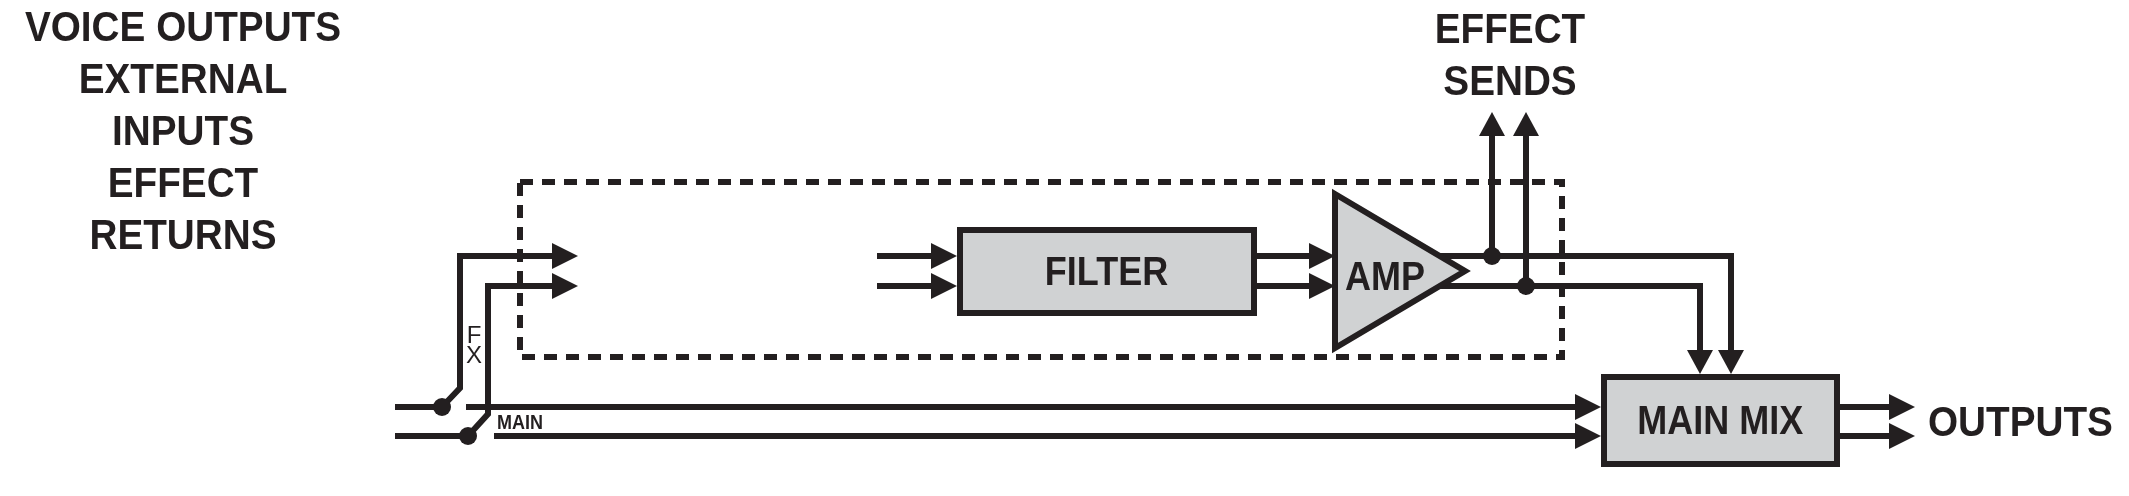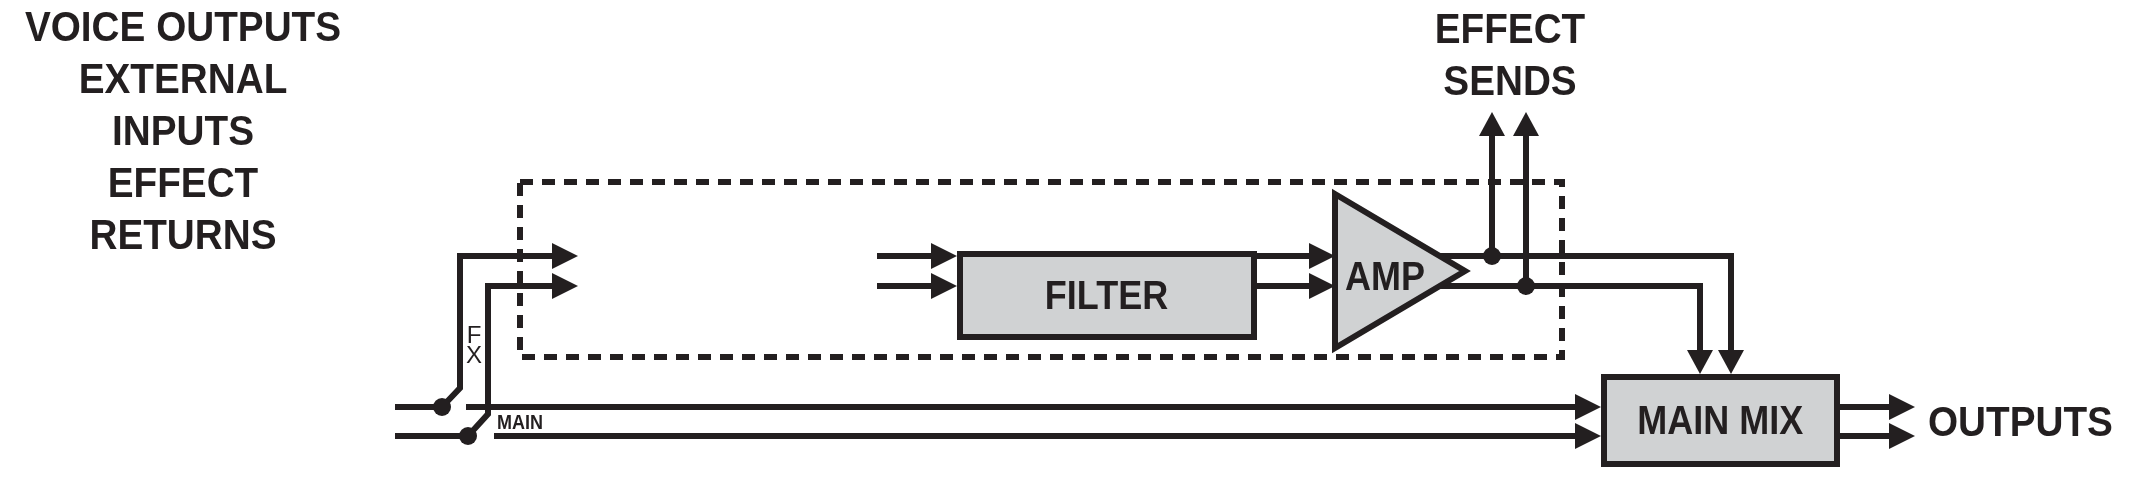--- a/index.html
+++ b/index.html
@@ -114,21 +114,21 @@
     <polygon class="arrow" points="1915,436 1889,423 1889,449"></polygon>
 
     <circle class="dot" cx="442" cy="407" r="9"></circle>
     <circle class="dot" cx="468" cy="436" r="9"></circle>
     <circle class="dot" cx="1492" cy="256" r="9"></circle>
     <circle class="dot" cx="1526" cy="286" r="9"></circle>
 
     <polygon class="tri" points="1335,194 1465,271 1335,348"></polygon>
   </svg>
 
-  <div class="block" style="left:957px;top:227px;width:300px;height:89px;margin-top:24px;">
+  <div class="block" style="left:957px;top:227px;width:300px;height:89px;">
     <span class="block-label">FILTER</span>
   </div>
   <div class="block" style="left:1601px;top:374px;width:239px;height:93px;text-align:right;">
     <span class="block-label">MAIN MIX</span>
   </div>
 
   <div class="amp-label">AMP</div>
 
   <div class="input-labels">
     <div>VOICE OUTPUTS</div>

